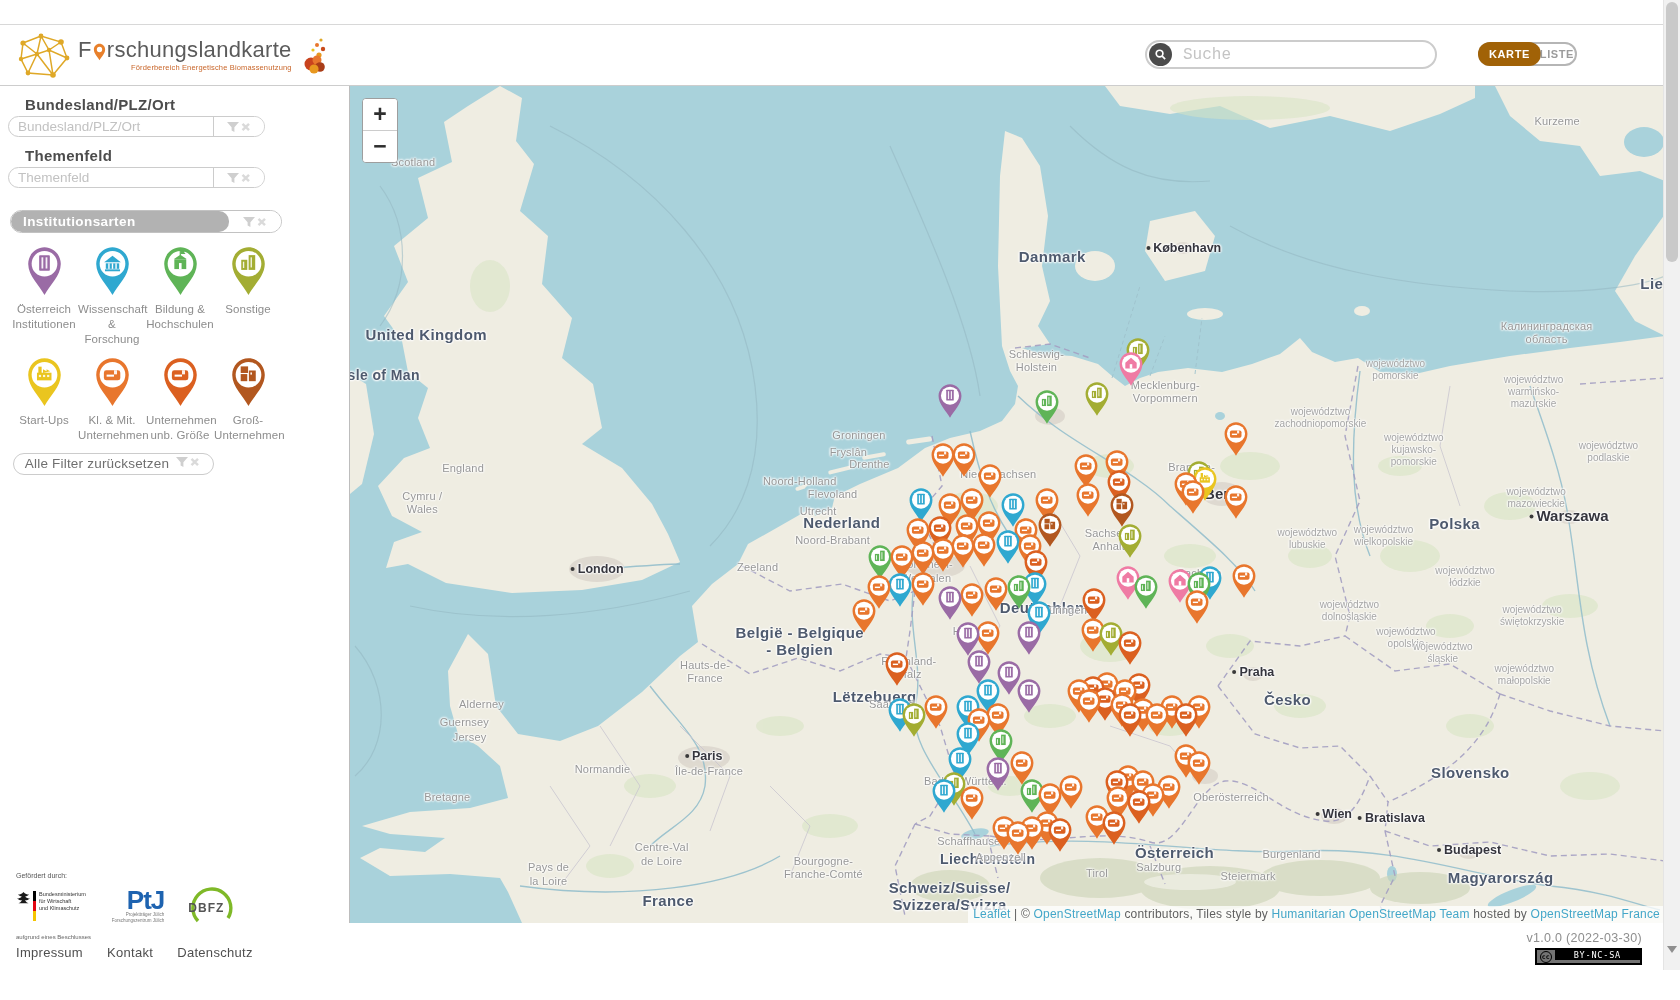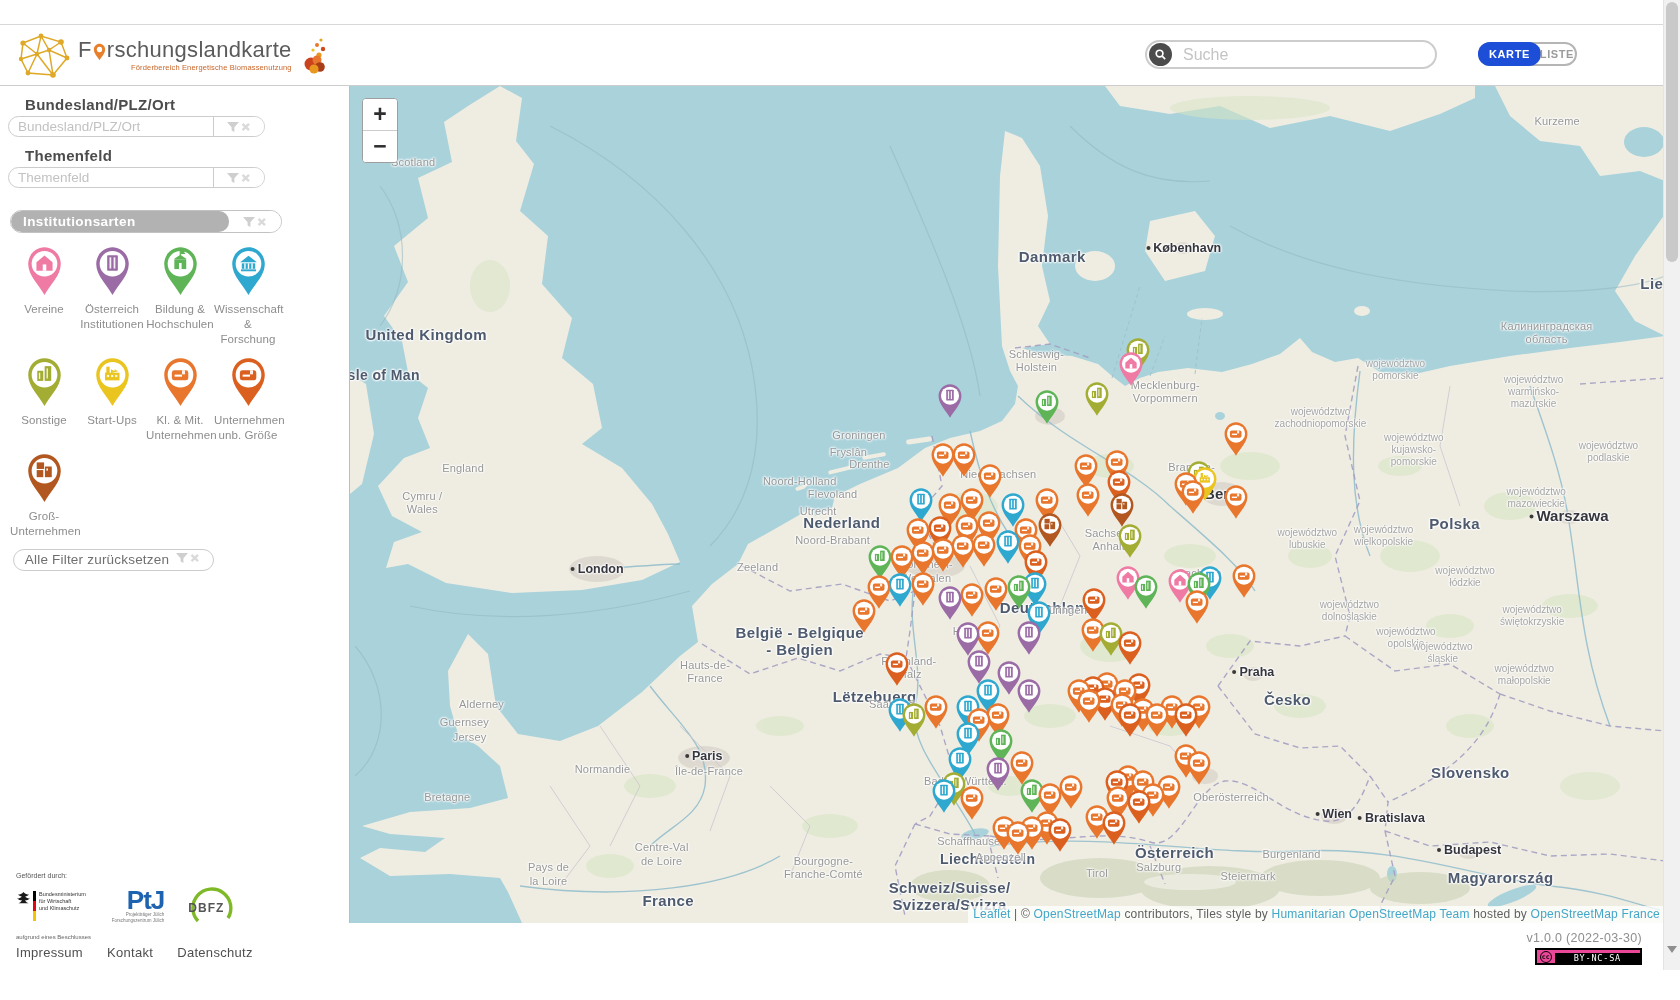--- a/index.html
+++ b/index.html
@@ -13,25 +13,25 @@
   .logo-text{margin-left:6px}
   .logo-title{font-size:22px;color:#5b5b5b;letter-spacing:.3px;display:flex;align-items:flex-end;line-height:1}
   .logo-title .pin{margin:0 1px}
   .logo-sub{font-size:7.5px;color:#c9662a;text-align:right;margin-top:2px;letter-spacing:.15px}
   .flame{margin-left:9px}
   .search{position:absolute;left:1145px;top:15px;width:292px;height:29px;border:2px solid #ccc;
     border-radius:16px;display:flex;align-items:center;box-sizing:border-box;background:#fff}
   .search-ico{width:23px;height:23px;border-radius:50%;background:#4b4b4b;margin-left:2px;
     display:flex;align-items:center;justify-content:center;flex:none}
   .search input{border:none;outline:none;font-size:16px;color:#000000;margin-left:9px;width:230px;
-    font-family:Liberation Sans, sans-serif;background:transparent}
+    font-family:Liberation Mono, monospace;background:transparent}
   .search input::placeholder{color:#c4c4c4}
   .toggle{position:absolute;left:1478px;top:17px;width:99px;height:24px;border:2px solid #b5b5b5;
     border-radius:14px;background:#fff;display:flex;align-items:center;box-sizing:border-box;cursor:pointer}
-  .tg-karte{height:24px;margin:-2px;padding:0 11px;background:#1d4ed8;border-radius:14px;color:#fff;
+  .tg-karte{height:24px;margin:-2px;padding:0 11px;background:#a16207;border-radius:14px;color:#fff;
     font-size:11px;font-weight:bold;letter-spacing:.6px;display:flex;align-items:center}
   .tg-liste{flex:1;text-align:center;color:#9b9b9b;font-size:11px;font-weight:bold;letter-spacing:.6px}
 
   
   .sidebar{position:absolute;left:0;top:86px;width:348px;height:914px;background:#fff;z-index:5}
   .f-label{margin:10px 0 3px 25px;font-size:15px;font-weight:bold;color:#4c4c4c;letter-spacing:.3px}
   .pill{margin-left:8px;width:257px;height:21px;border:1.5px solid #ccc;border-radius:12px;
     display:flex;align-items:center;background:#fff;box-sizing:border-box;overflow:hidden}
   .pill input{flex:1;border:none;outline:none;font-size:13.5px;color:#666;padding-left:9px;
     background:transparent;font-family:inherit;min-width:0}
@@ -91,21 +91,21 @@
   .map-pin{position:absolute;transform:translate(-50%,-37%);cursor:pointer;line-height:0}
 
   
   .scrollbar{position:absolute;right:0;top:0;width:17px;height:970px;background:#f1f1f1;
     border-left:1px solid #e4e4e4;box-sizing:border-box;z-index:2000}
   .sb-thumb{position:absolute;left:2px;top:2px;width:12px;height:260px;background:#c9c9c9;border-radius:6px}
   .sb-arrow{position:absolute;left:3px;top:946px;width:0;height:0;border-left:5.5px solid transparent;
     border-right:5.5px solid transparent;border-top:7px solid #8f8f8f}
   .version{position:absolute;right:38px;top:931px;font-size:12.5px;color:#8f8f8f;letter-spacing:.3px}
   .ccbadge{position:absolute;right:38px;top:948px;display:flex;border:2px solid #000;height:13px;
-    align-items:flex-end;background:#ec4899;cursor:pointer}
+    align-items:flex-start;background:#737373;cursor:pointer}
   .cc-circle{border:1.3px solid #000;border-radius:50%;width:10px;height:10px;font-size:6.5px;
     display:flex;align-items:center;justify-content:center;font-weight:bold;margin:auto 3px;color:#000;
     font-family:"DejaVu Sans Mono",monospace}
   .cc-right{background:#000;color:#fff;font-size:8.5px;display:flex;align-items:center;padding:0 19px;
     letter-spacing:.8px;font-family:"DejaVu Sans Mono",monospace}
 </style>
 </head>
 <body>
 
 <div class="page">
@@ -201,63 +201,55 @@
       <span class="fbtn">
           <svg width="27" height="12" viewBox="0 0 27 12">
             <path d="M1 1h12l-4.6 5.2V11L5.6 9.4V6.2Z" fill="#cfcfcf"></path>
             <path d="M16.5 2.8l6.5 6.4m0-6.4-6.5 6.4" stroke="#dadada" stroke-width="2.4"></path>
           </svg>
         </span>
     </div>
 
     <div class="legend" id="legend">
         <div class="leg-item"><svg width="37" height="52" viewBox="0 0 27 38">
-            <path d="M13.5 36.6C9.8 29.5 1.6 22.6 1.6 13.9 1.6 7.1 6.9 1.7 13.5 1.7s11.9 5.4 11.9 12.2c0 8.7-8.2 15.6-11.9 22.7Z" fill="#EF7BA4"></path>
-            <circle cx="13.5" cy="13.7" r="9.4" fill="#fff"></circle>
-            <g fill="#EF7BA4">
-              <path d="M7.6 12.6 13.5 7.6l5.9 5v6.2H7.6Z"></path>
-              <rect x="12.2" y="14.2" width="2.6" height="4.6" fill="#fff"></rect>
-            </g>
-          </svg><div class="leg-label"><span>Vereine</span></div></div>
-        <div class="leg-item"><svg width="37" height="52" viewBox="0 0 27 38">
             <path d="M13.5 36.6C9.8 29.5 1.6 22.6 1.6 13.9 1.6 7.1 6.9 1.7 13.5 1.7s11.9 5.4 11.9 12.2c0 8.7-8.2 15.6-11.9 22.7Z" fill="#9A6BA5"></path>
             <circle cx="13.5" cy="13.7" r="9.4" fill="#fff"></circle>
             <g fill="#9A6BA5">
               <rect x="9.6" y="7.4" width="7.8" height="11.4" rx=".6"></rect>
               <g fill="#fff" opacity=".9">
                 <rect x="11.3" y="9" width="1.3" height="8.2"></rect>
                 <rect x="14.3" y="9" width="1.3" height="8.2"></rect>
               </g>
             </g>
           </svg><div class="leg-label"><span>Österreich</span><br><span>Institutionen</span></div></div>
-        <div class="leg-item"><svg width="37" height="52" viewBox="0 0 27 38">
-            <path d="M13.5 36.6C9.8 29.5 1.6 22.6 1.6 13.9 1.6 7.1 6.9 1.7 13.5 1.7s11.9 5.4 11.9 12.2c0 8.7-8.2 15.6-11.9 22.7Z" fill="#5FB457"></path>
-            <circle cx="13.5" cy="13.7" r="9.4" fill="#fff"></circle>
-            <g fill="#5FB457">
-              <rect x="12.9" y="3.6" width=".9" height="4"></rect>
-              <path d="M13.8 3.9h3.4l-1.1 1.3 1.1 1.3h-3.4z"></path>
-              <path d="M13.35 7.2l4.6 3h-9.2z"></path>
-              <rect x="9" y="10.4" width="8.7" height="7.2"></rect>
-              <rect x="12.4" y="13.2" width="1.9" height="4.4" fill="#fff"></rect>
-            </g>
-          </svg><div class="leg-label"><span>Bildung &amp;</span><br><span>Hochschulen</span></div></div>
         <div class="leg-item"><svg width="37" height="52" viewBox="0 0 27 38">
             <path d="M13.5 36.6C9.8 29.5 1.6 22.6 1.6 13.9 1.6 7.1 6.9 1.7 13.5 1.7s11.9 5.4 11.9 12.2c0 8.7-8.2 15.6-11.9 22.7Z" fill="#2FA8D0"></path>
             <circle cx="13.5" cy="13.7" r="9.4" fill="#fff"></circle>
             <g fill="#2FA8D0">
               <path d="M7.4 12.6 13.5 7.8l6.1 4.8z"></path>
               <rect x="8.6" y="13.4" width="9.8" height="4"></rect>
               <g fill="#fff">
                 <rect x="10.4" y="13.4" width="1" height="4"></rect>
                 <rect x="13" y="13.4" width="1" height="4"></rect>
                 <rect x="15.6" y="13.4" width="1" height="4"></rect>
               </g>
               <rect x="8" y="17.8" width="11" height="1.4"></rect>
             </g>
           </svg><div class="leg-label"><span>Wissenschaft &amp;</span><br><span>Forschung</span></div></div>
+        <div class="leg-item"><svg width="37" height="52" viewBox="0 0 27 38">
+            <path d="M13.5 36.6C9.8 29.5 1.6 22.6 1.6 13.9 1.6 7.1 6.9 1.7 13.5 1.7s11.9 5.4 11.9 12.2c0 8.7-8.2 15.6-11.9 22.7Z" fill="#5FB457"></path>
+            <circle cx="13.5" cy="13.7" r="9.4" fill="#fff"></circle>
+            <g fill="#5FB457">
+              <rect x="12.9" y="3.6" width=".9" height="4"></rect>
+              <path d="M13.8 3.9h3.4l-1.1 1.3 1.1 1.3h-3.4z"></path>
+              <path d="M13.35 7.2l4.6 3h-9.2z"></path>
+              <rect x="9" y="10.4" width="8.7" height="7.2"></rect>
+              <rect x="12.4" y="13.2" width="1.9" height="4.4" fill="#fff"></rect>
+            </g>
+          </svg><div class="leg-label"><span>Bildung &amp;</span><br><span>Hochschulen</span></div></div>
         <div class="leg-item"><svg width="37" height="52" viewBox="0 0 27 38">
             <path d="M13.5 36.6C9.8 29.5 1.6 22.6 1.6 13.9 1.6 7.1 6.9 1.7 13.5 1.7s11.9 5.4 11.9 12.2c0 8.7-8.2 15.6-11.9 22.7Z" fill="#A3AD33"></path>
             <circle cx="13.5" cy="13.7" r="9.4" fill="#fff"></circle>
             <g fill="#A3AD33">
               <rect x="8.2" y="10.8" width="4.4" height="7.4"></rect>
               <rect x="13.6" y="7.4" width="4.8" height="10.8"></rect>
               <g fill="#fff" opacity=".85">
                 <rect x="9.4" y="12.2" width="1" height="4.6"></rect>
                 <rect x="15" y="9" width="1" height="7.4"></rect>
               </g>

